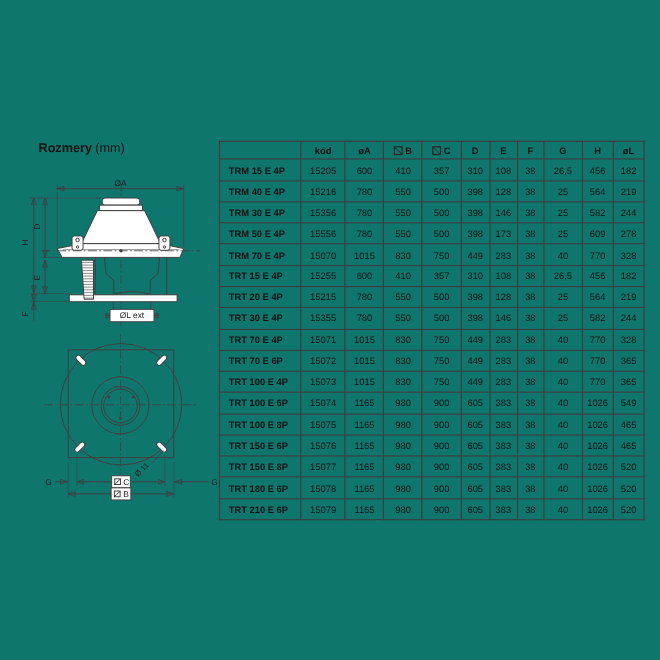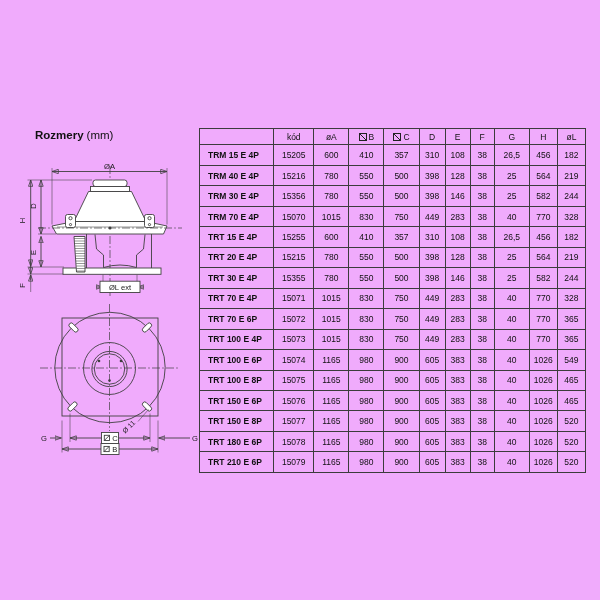--- a/index.html
+++ b/index.html
@@ -1,38 +1,38 @@
 <!DOCTYPE html>
 <html><head>
 <meta charset="utf-8">
 <style>
   html,body{margin:0;padding:0;}
   body{width:600px;height:600px;background:#ffffff;position:relative;overflow:hidden;
        font-family:"Liberation Sans",sans-serif;}
-  .page{position:absolute;inset:0;background:#f0abfc;}
+  .page{position:absolute;inset:0;background:#0f766e;}
 
   .title{position:absolute;left:35px;top:129px;font-size:11.5px;color:#111;white-space:nowrap;}
   .t-main{font-weight:bold;}
   .t-unit{font-weight:normal;margin-left:3px;}
 
   svg.drawing{position:absolute;left:0;top:145px;}
   svg.drawing line,svg.drawing path,svg.drawing rect,svg.drawing circle,svg.drawing polygon{
     stroke:#3f3f3f;stroke-width:0.9;fill:none;}
   svg.drawing .cl{stroke-dasharray:8 2.2 1.6 2.2;stroke-width:0.7;}
   svg.drawing .thin{stroke-width:0.55;}
   svg.drawing .wfill{fill:#ffffff;}
   svg.drawing .dot{fill:#3f3f3f;stroke:none;}
   svg.drawing text{stroke:none;fill:#1a1a1a;font-family:"Liberation Sans",sans-serif;font-size:7.6px;}
   svg.drawing text.sm{font-size:7px;}
 
   table.dim-table{position:absolute;left:199px;top:128px;width:387px;height:345px;
     border-collapse:collapse;table-layout:fixed;font-size:8.5px;color:#111;}
   .dim-table th,.dim-table td{border:1px solid #3c3c3c;text-align:center;padding:0;
     overflow:hidden;white-space:nowrap;vertical-align:middle;}
-  .dim-table th{font-weight:normal;}
+  .dim-table th{font-weight:bold;}
   .dim-table td.model{font-weight:bold;text-align:left;padding-left:8px;}
   .dim-table tr{height:16.4px;}
   .sqsl{display:inline-block;width:6px;height:6px;border:1px solid #222;margin-right:2px;
     vertical-align:-1px;
     background:linear-gradient(to top right,transparent calc(50% - 0.6px),#222 calc(50% - 0.6px),
       #222 calc(50% + 0.6px),transparent calc(50% + 0.6px));}
 </style>
 </head>
 <body>
 
@@ -238,20 +238,33 @@
           <td>550</td>
           <td>500</td>
           <td>398</td>
           <td>146</td>
           <td>38</td>
           <td>25</td>
           <td>582</td>
           <td>244</td>
         </tr>
         <tr>
+          <td class="model">TRM 50 E 4P</td>
+          <td>15556</td>
+          <td>780</td>
+          <td>550</td>
+          <td>500</td>
+          <td>398</td>
+          <td>173</td>
+          <td>38</td>
+          <td>25</td>
+          <td>609</td>
+          <td>278</td>
+        </tr>
+        <tr>
           <td class="model">TRM 70 E 4P</td>
           <td>15070</td>
           <td>1015</td>
           <td>830</td>
           <td>750</td>
           <td>449</td>
           <td>283</td>
           <td>38</td>
           <td>40</td>
           <td>770</td>

